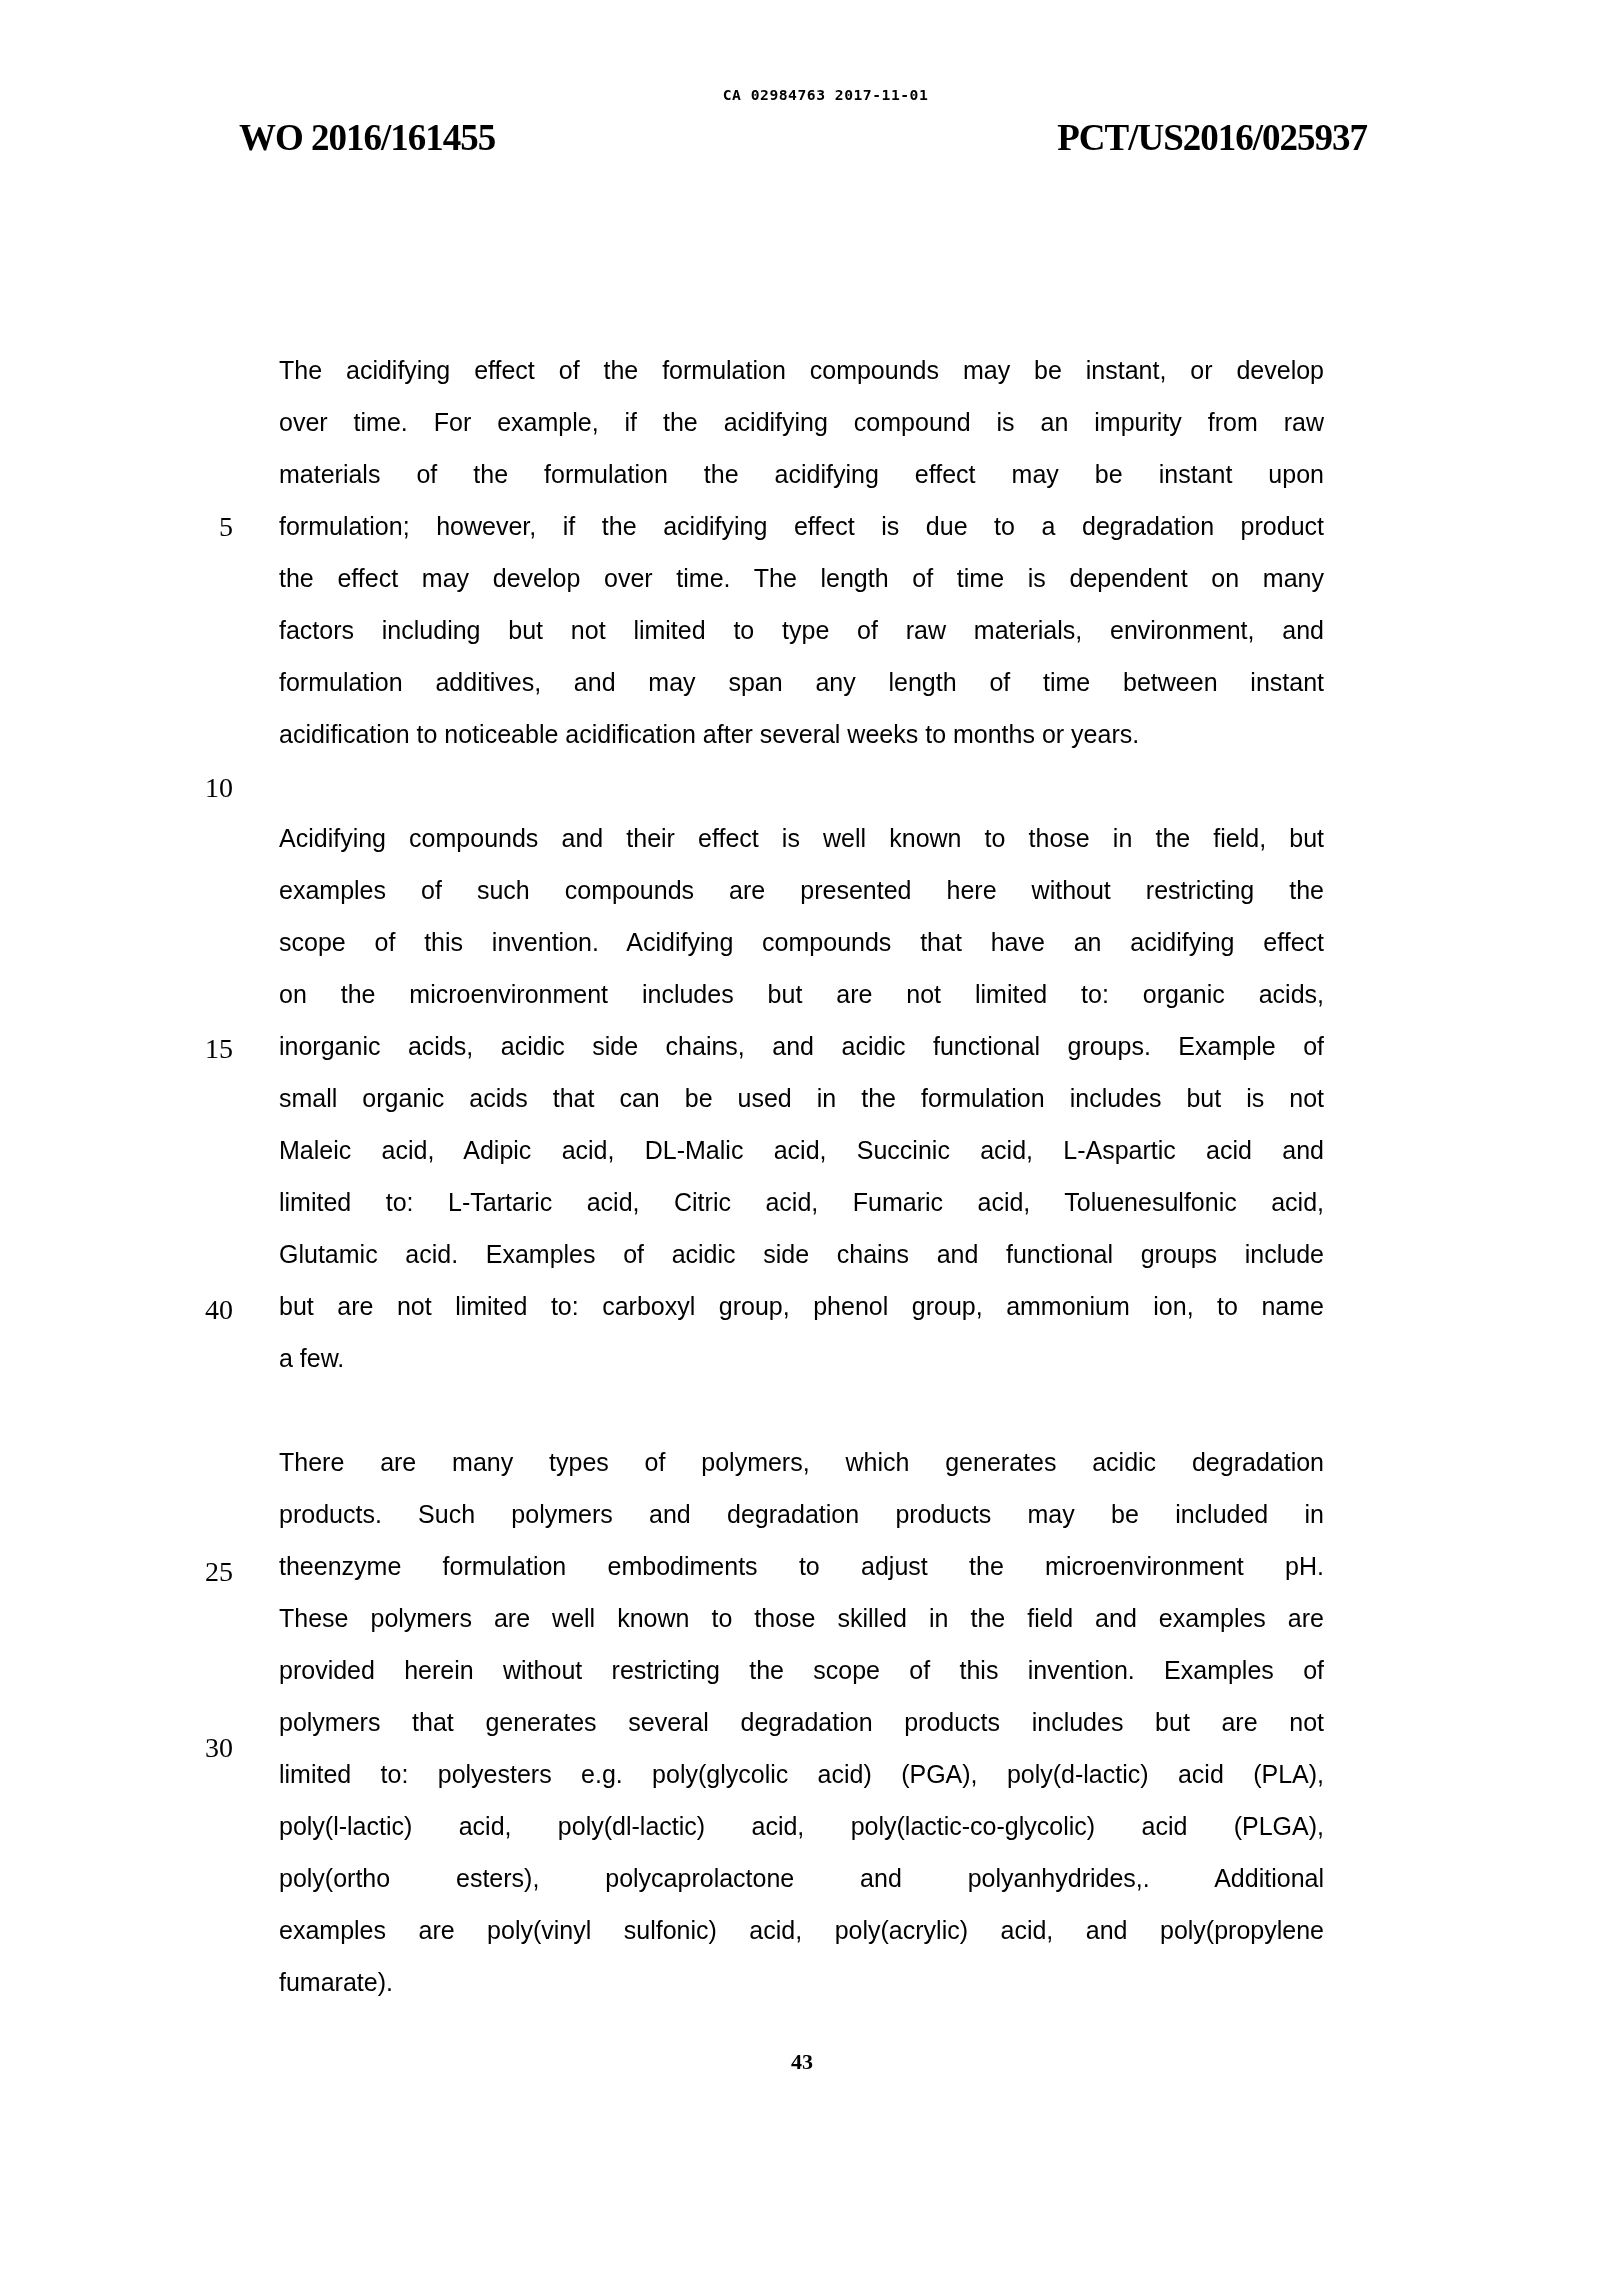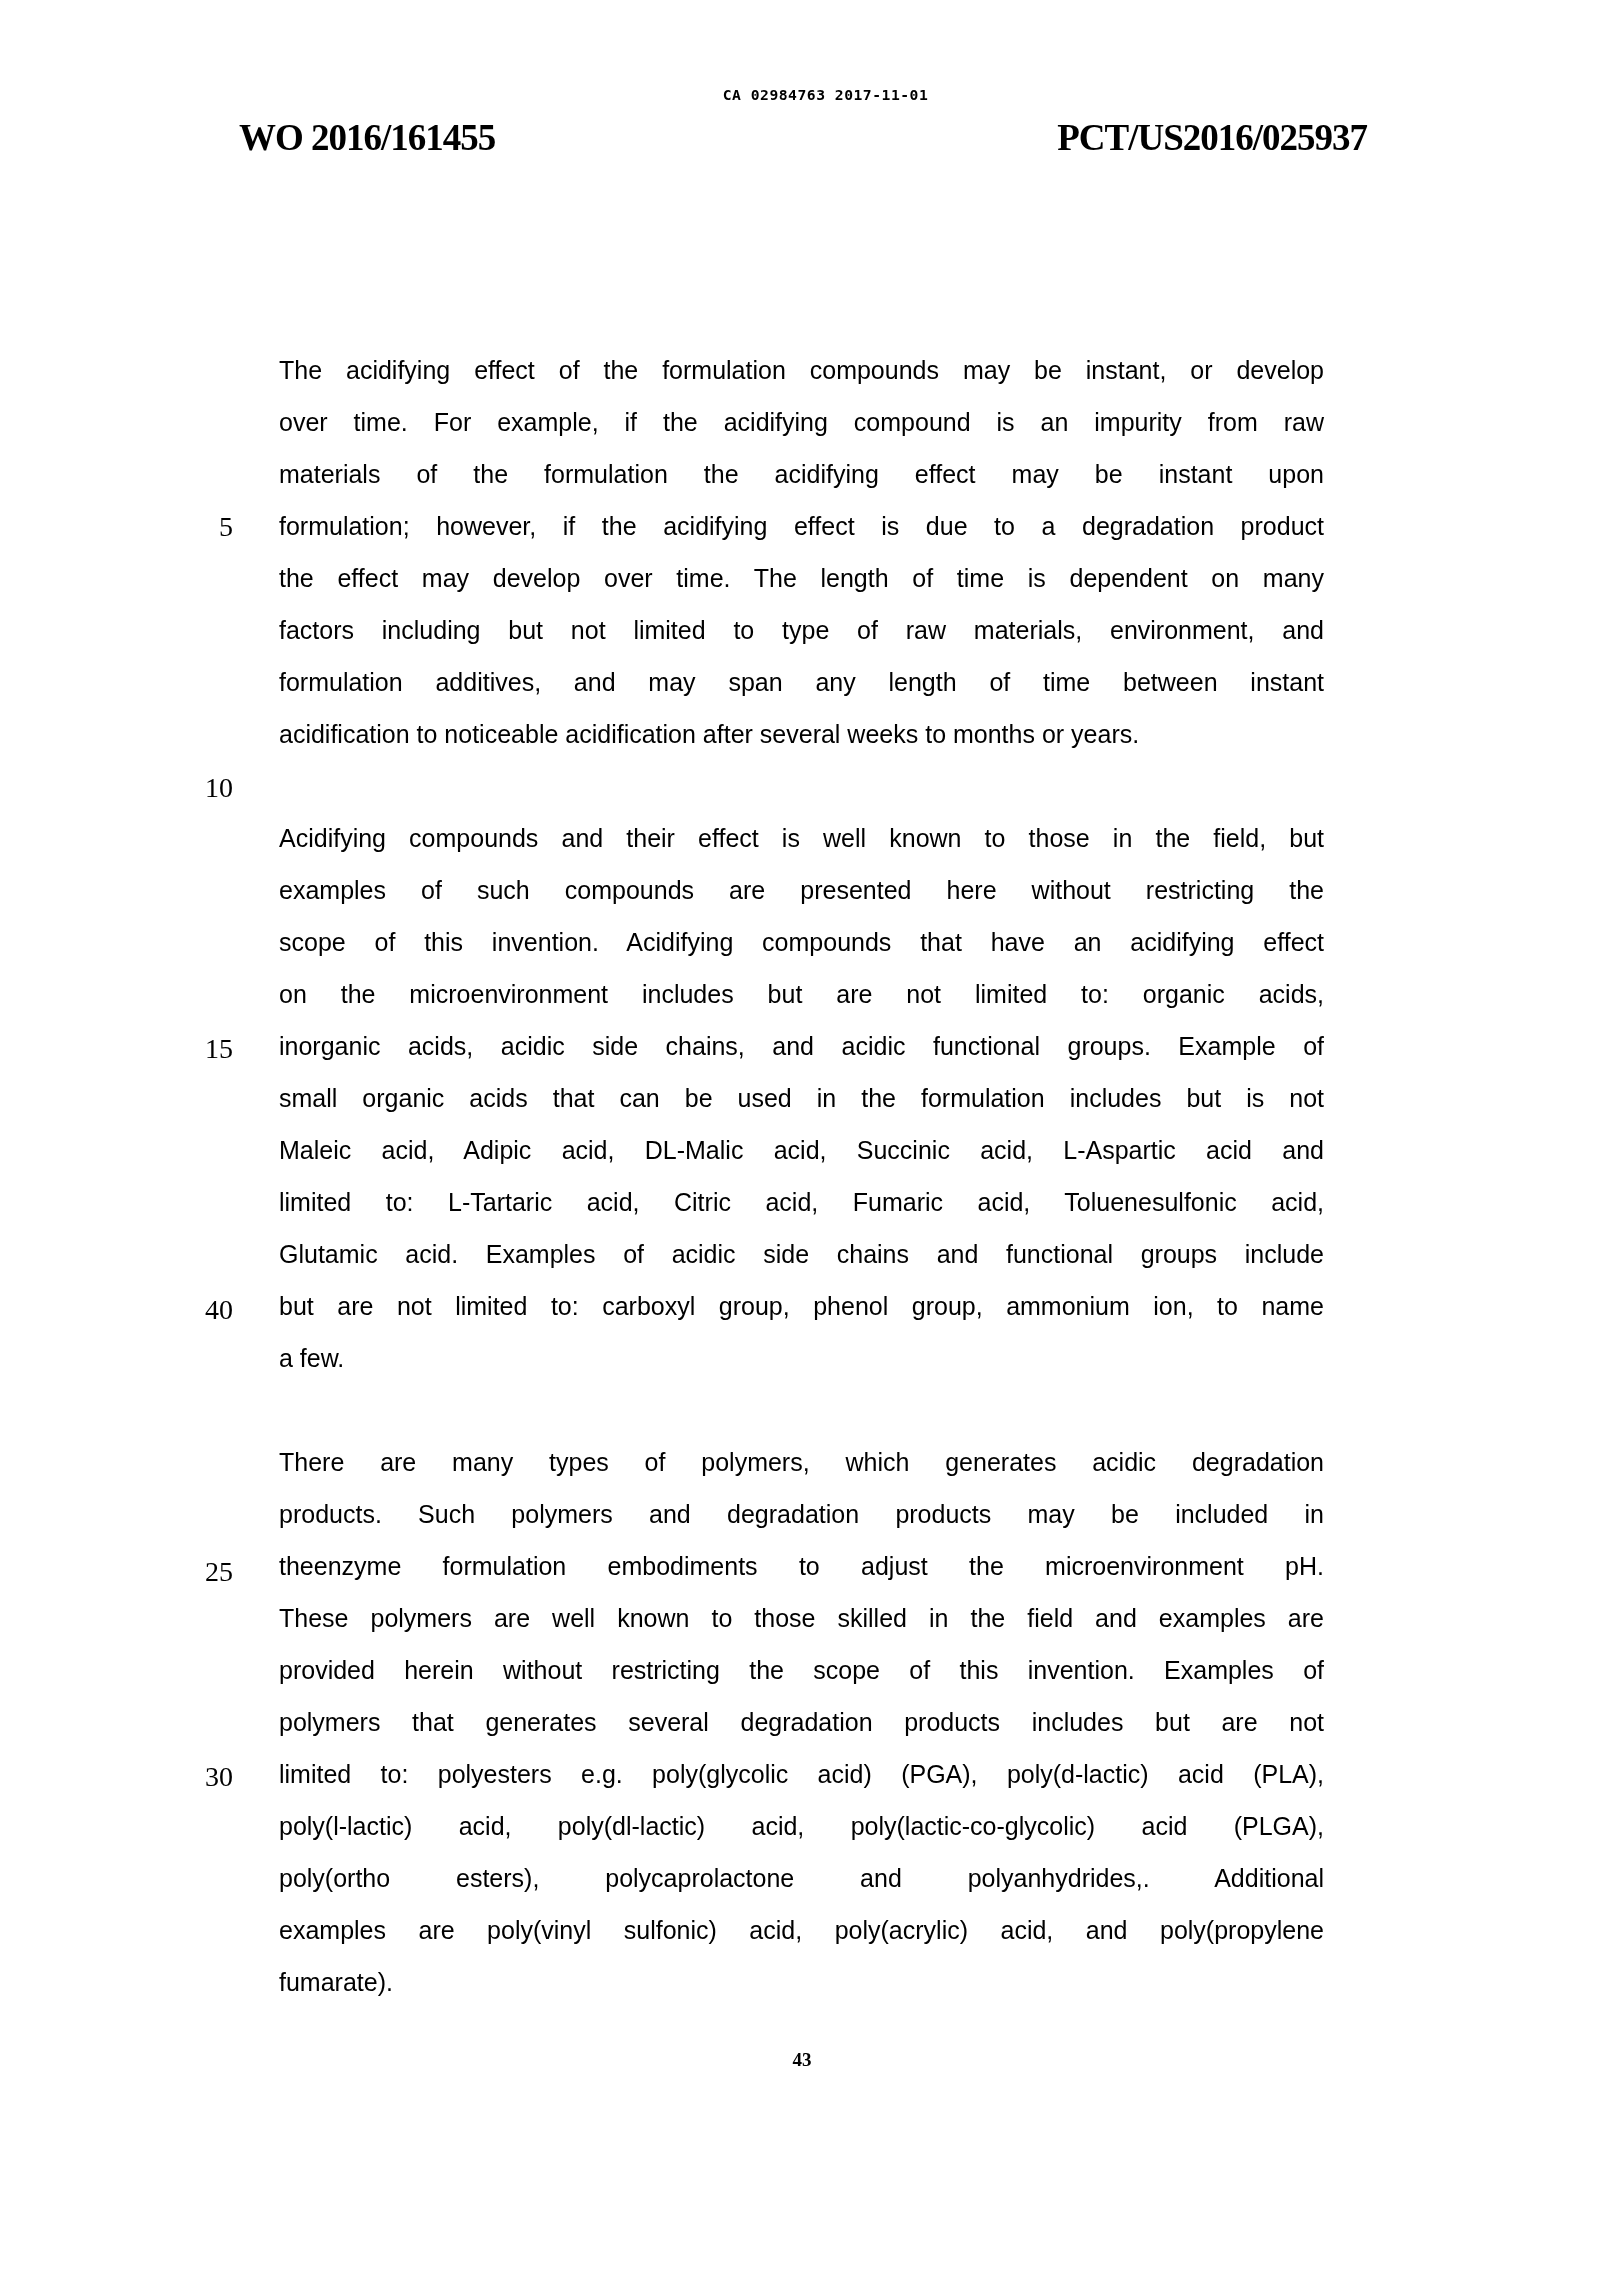--- a/index.html
+++ b/index.html
@@ -25,37 +25,37 @@
   .line { display: block; text-align: justify; text-align-last: justify; white-space: nowrap; height: 52px; }
   .line.last { text-align-last: left; }
   .lnums {
     position: absolute; left: 186px; width: 47px; top: 344px;
     font-family: "Liberation Serif", "DejaVu Serif", serif; font-size: 28px;
     line-height: 52px; text-align: right;
   }
   .lnum { position: absolute; right: 0; white-space: nowrap; }
   .pagenum {
     position: absolute; top: 2049px; left: 0; width: 1604px; text-align: center;
-    font-family: "Liberation Serif", "DejaVu Serif", serif; font-size: 19px; font-weight: bold;
+    font-family: "Liberation Serif", "DejaVu Serif", serif; font-size: 22px; font-weight: bold;
   }
 </style>
 </head>
 <body>
 
 <div class="stamp">CA 02984763 2017-11-01</div>
 <div class="hdr hdr-left">WO 2016/161455</div>
 <div class="hdr hdr-right">PCT/US2016/025937</div>
 
 <div class="lnums" id="lnums">
     <span class="lnum" style="top: 157px;">5</span>
     <span class="lnum" style="top: 418px;">10</span>
     <span class="lnum" style="top: 679px;">15</span>
     <span class="lnum" style="top: 940px;">40</span>
     <span class="lnum" style="top: 1202px;">25</span>
-    <span class="lnum" style="top: 1407px;">30</span>
+    <span class="lnum" style="top: 1378px;">30</span>
   </div>
 
 <div class="body-text" id="body">
     <div class="para">
       <span class="line">The acidifying effect of the formulation compounds may be instant, or develop</span>
       <span class="line">over time.  For example, if the acidifying compound is an impurity from raw</span>
       <span class="line">materials of the formulation the acidifying effect may be instant upon</span>
       <span class="line">formulation; however, if the acidifying effect is due to a degradation product</span>
       <span class="line">the effect may develop over time.  The length of time is dependent on many</span>
       <span class="line">factors including but not limited to type of raw materials, environment, and</span>

